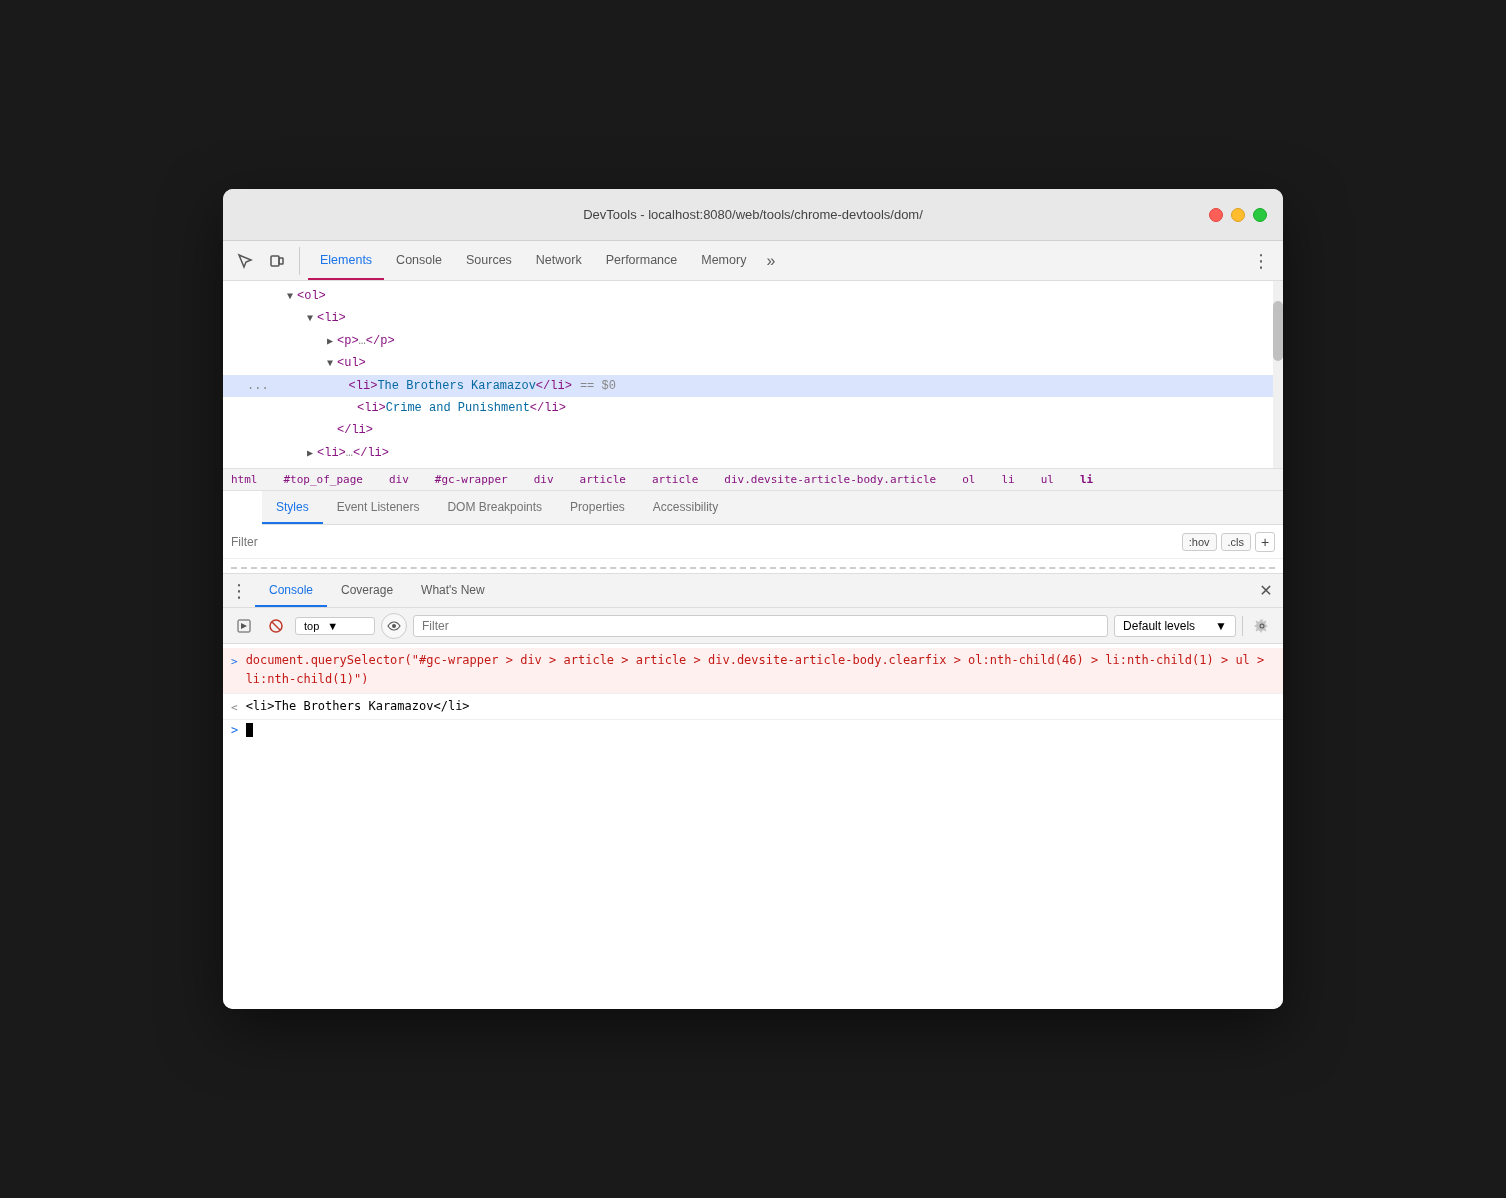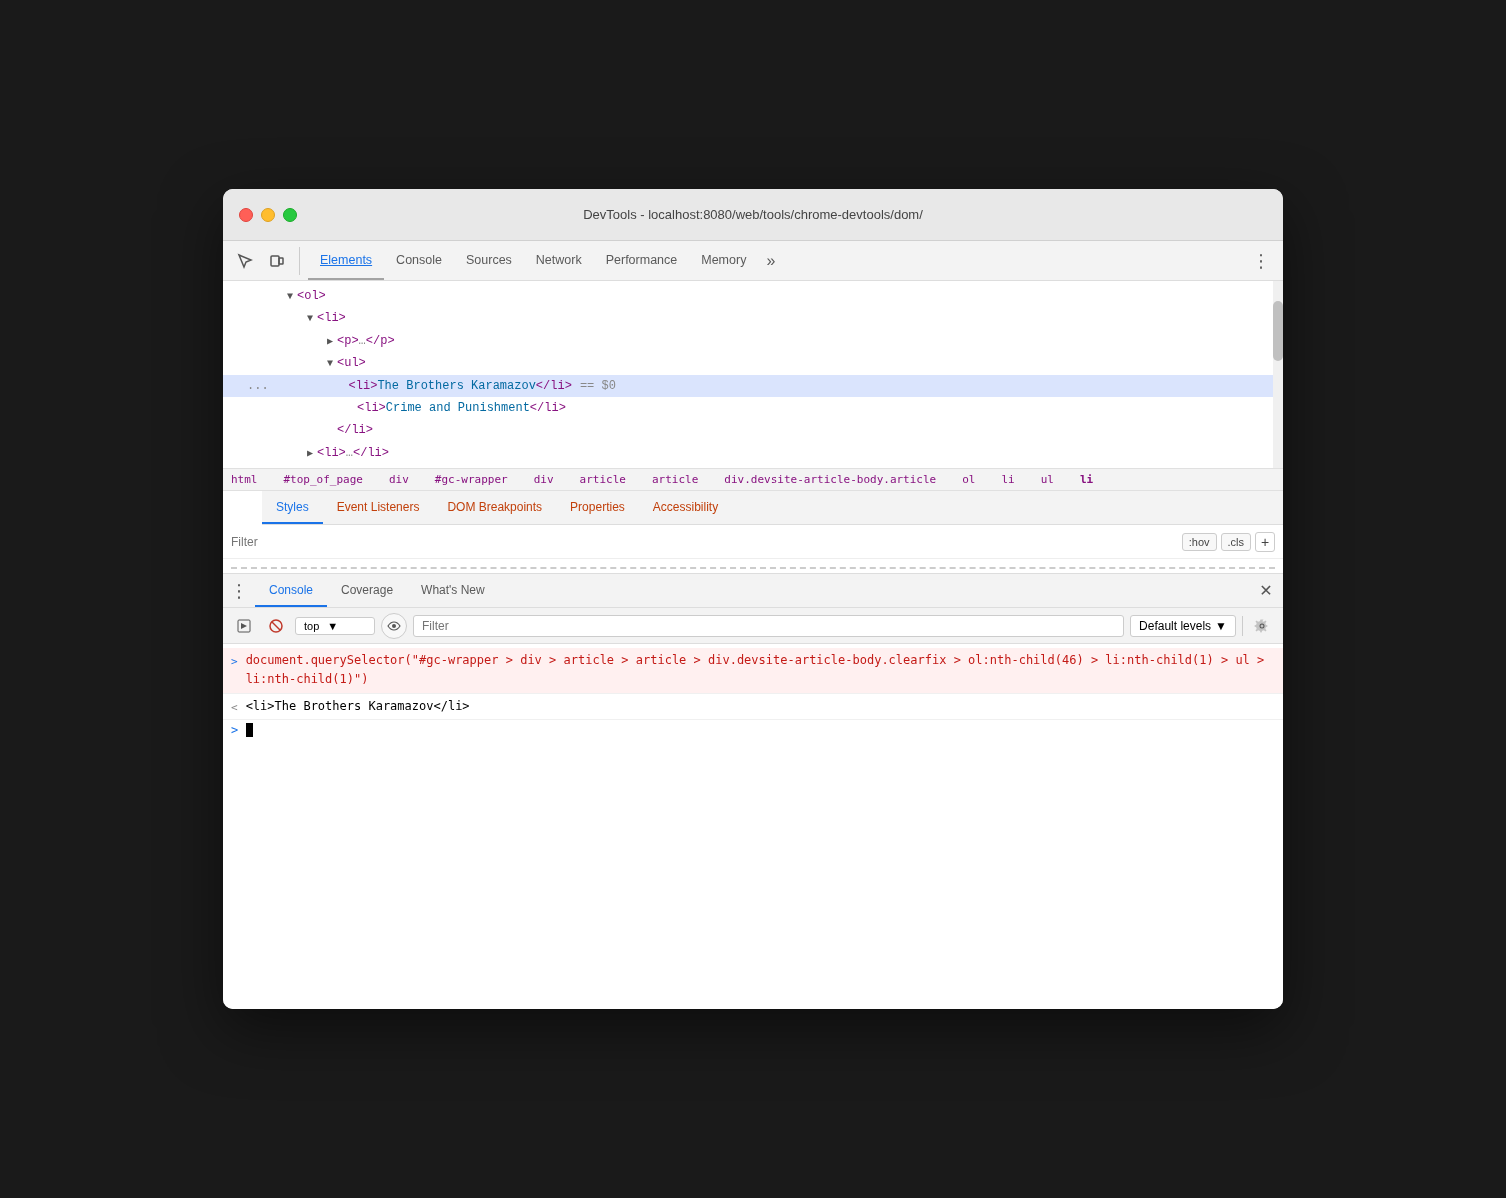--- a/index.html
+++ b/index.html
@@ -24,20 +24,21 @@
     
     .titlebar {
       background: #e8e8e8;
       height: 52px;
       display: flex;
       align-items: center;
       padding: 0 16px;
       border-bottom: 1px solid #d0d0d0;
       position: relative;
       flex-shrink: 0;
+      justify-content: flex-end;
     }
     .traffic-lights {
       display: flex;
       gap: 8px;
     }
     .traffic-light {
       width: 14px;
       height: 14px;
       border-radius: 50%;
     }
@@ -98,22 +99,21 @@
       display: flex;
       align-items: center;
       font-size: 12.5px;
       color: #5a5a5a;
       cursor: pointer;
       border-bottom: 2px solid transparent;
       white-space: nowrap;
     }
     .tab.active {
       color: #1a73e8;
-      border-bottom: 2px solid #a3a3a3;
-      text-decoration: underline;
+      border-bottom: 2px solid #be185d;
     }
     .tab-more {
       padding: 0 8px;
       display: flex;
       align-items: center;
       color: #5a5a5a;
       cursor: pointer;
       font-size: 16px;
     }
     .toolbar-right {
@@ -207,21 +207,21 @@
       align-items: stretch;
       height: 34px;
       flex-shrink: 0;
       margin-left: 39px;
     }
     .styles-tab {
       padding: 0 14px;
       display: flex;
       align-items: center;
       font-size: 12px;
-      color: #c2410c;
+      color: #737373;
       cursor: pointer;
       border-bottom: 2px solid transparent;
     }
     .styles-tab.active {
       color: #1a73e8;
       border-bottom: 2px solid #1a73e8;
     }
     
     .filter-bar {
       background: #fff;
@@ -371,21 +371,21 @@
       border: 1px solid #ccc;
       border-radius: 3px;
       padding: 3px 8px;
       font-size: 12px;
       outline: none;
       background: #fff;
     }
     .levels-btn {
       display: flex;
       align-items: center;
-      gap: 4px;
+      gap: 20px;
       padding: 3px 8px;
       border: 1px solid #ccc;
       border-radius: 3px;
       font-size: 12px;
       background: #fff;
       cursor: pointer;
     }
     .gear-btn {
       width: 26px;
       height: 26px;

